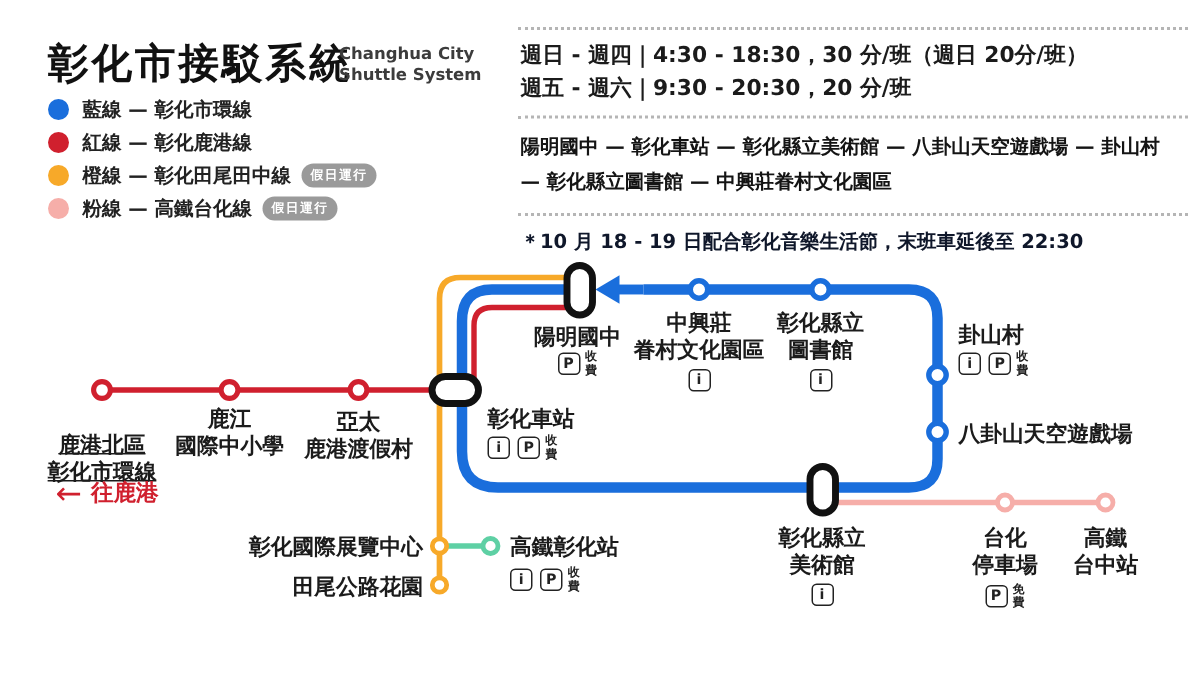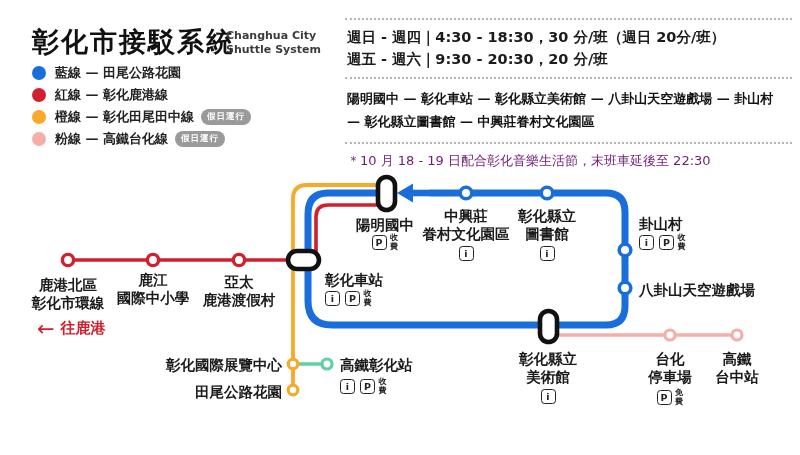--- a/index.html
+++ b/index.html
@@ -25,21 +25,21 @@
   .legend-label{font-size:13px;font-weight:700;color:#222;white-space:nowrap;}
   .legend-badge{margin-left:7px;background:#9a9a9a;color:#fff;font-size:8.5px;font-weight:700;
     padding:2px 6px;border-radius:8px;letter-spacing:1px;white-space:nowrap;text-align:right;}
 
   
   .info-panel{left:345px;top:18px;width:447px;}
   .sched{border-top:2px dotted #b5b5b5;border-bottom:2px dotted #b5b5b5;padding:6px 2px 7px 2px;}
   .sched-line{font-size:14.5px;font-weight:700;line-height:22px;color:#1b1b1b;white-space:nowrap;}
   .route{padding:8px 2px 9px 2px;border-bottom:2px dotted #b5b5b5;
     font-size:13px;font-weight:700;line-height:23px;color:#141414;}
-  .note{padding:8px 2px 0 2px;font-size:13px;font-weight:400;color:#701a75;}
+  .note{padding:8px 2px 0 2px;font-size:13px;font-weight:700;color:#0f172a;}
 
   
   .stn{font-size:14.5px;font-weight:700;color:#1b1b1b;line-height:18px;white-space:nowrap;}
   .ctr{text-align:center;}
   .rgt{text-align:right;}
   .icons{display:flex;align-items:center;gap:5px;}
   .icons.c{justify-content:center;}
   .ic{display:inline-block;width:13px;height:13px;border:1.7px solid #222;border-radius:3.5px;
     font-size:9.5px;line-height:13px;font-weight:700;text-align:center;color:#222;background:#fff;}
   .fee{display:inline-block;width:9px;font-size:8px;line-height:8.5px;font-weight:700;
@@ -52,21 +52,21 @@
 
 <div class="abs title">彰化市接駁系統</div>
 <div class="abs subtitle">
   <div>Changhua City</div>
   <div>Shuttle System</div>
 </div>
 
 <div class="abs legend">
   <div class="legend-row">
     <span class="legend-dot dot-blue"></span>
-    <span class="legend-label">藍線 — 田尾公路花園</span>
+    <span class="legend-label">藍線 — 彰化市環線</span>
   </div>
   <div class="legend-row">
     <span class="legend-dot dot-red"></span>
     <span class="legend-label">紅線 — 彰化鹿港線</span>
   </div>
   <div class="legend-row">
     <span class="legend-dot dot-orange"></span>
     <span class="legend-label">橙線 — 彰化田尾田中線</span>
     <span class="legend-badge">假日運行</span>
   </div>
@@ -114,21 +114,21 @@
   <circle cx="293" cy="390" r="4.8" fill="#fff" stroke="#F7A929" stroke-width="3.2"></circle>
   <circle cx="327" cy="364" r="5.0" fill="#fff" stroke="#5ED0A4" stroke-width="3.2"></circle>
   <circle cx="670" cy="335" r="5.0" fill="#fff" stroke="#F6AEA9" stroke-width="3.2"></circle>
   <circle cx="737" cy="335" r="5.0" fill="#fff" stroke="#F6AEA9" stroke-width="3.2"></circle>
 
   <rect x="378" y="177" width="17" height="33" rx="8.5" fill="#fff" stroke="#111" stroke-width="4.6"></rect>
   <rect x="288" y="251" width="31" height="18" rx="9" fill="#fff" stroke="#111" stroke-width="4.6"></rect>
   <rect x="540" y="311" width="17" height="31" rx="8.5" fill="#fff" stroke="#111" stroke-width="4.6"></rect>
 </svg>
 
-<div class="abs stn ctr" style="left:18px;top:276px;width:100px;">
+<div class="abs stn ctr" style="left:18px;top:288px;width:100px;text-decoration:underline;">
   <div>鹿港北區</div>
   <div>彰化市環線</div>
 </div>
 <div class="abs stn ctr" style="left:103px;top:271px;width:100px;">
   <div>鹿江</div>
   <div>國際中小學</div>
 </div>
 <div class="abs stn ctr" style="left:189px;top:273px;width:100px;">
   <div>亞太</div>
   <div>鹿港渡假村</div>

